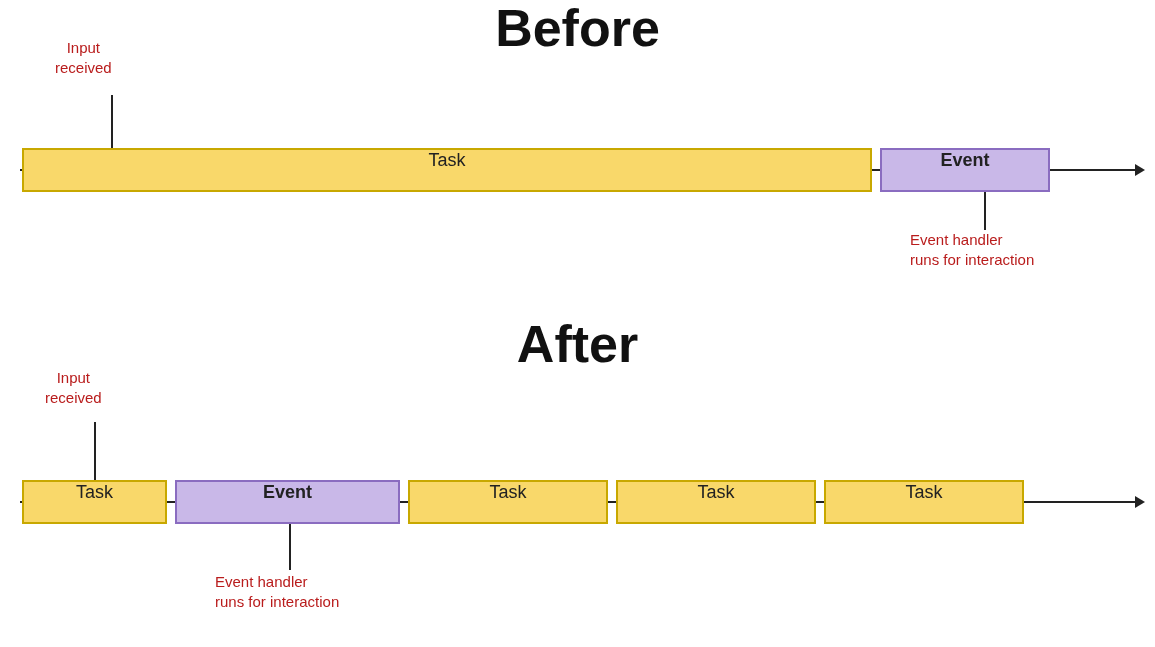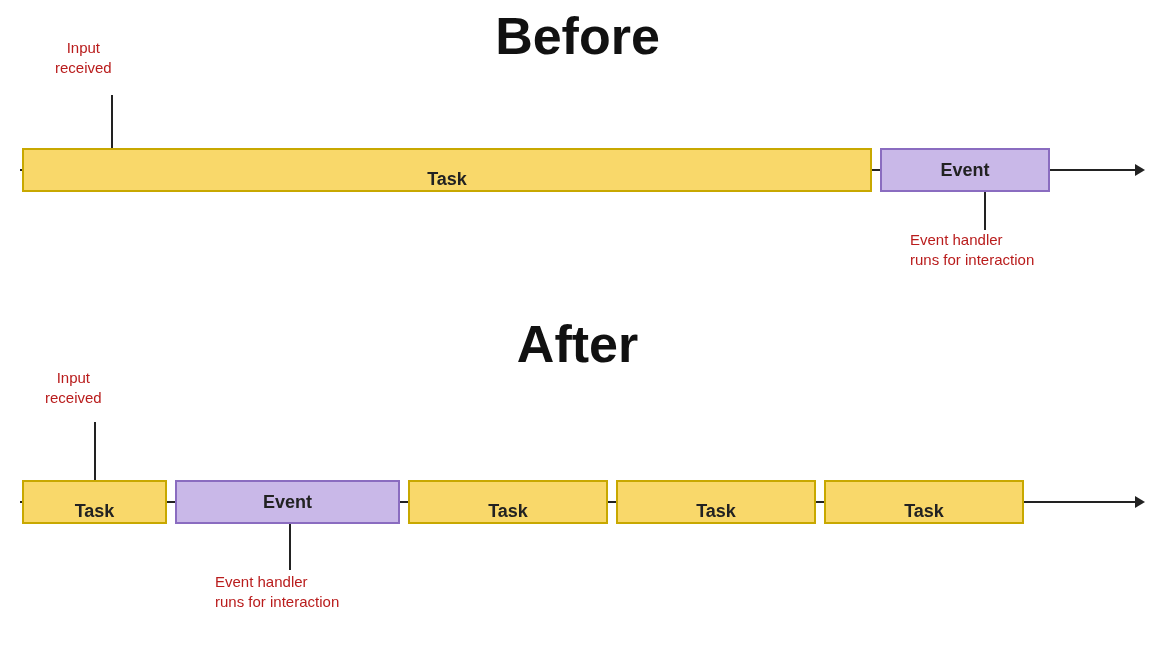--- a/index.html
+++ b/index.html
@@ -40,43 +40,43 @@
     .after-section {
       position: absolute;
       top: 310px;
       left: 0;
       width: 100%;
       height: 337px;
     }
 
     .section-header {
       text-align: center;
-      padding-top: 10px;
+      padding-top: 2px;
     }
 
     
     .task-box {
       background: #f9d86a;
       border: 2px solid #c8a800;
       display: flex;
-      align-items: flex-end;
+      align-items: flex-start;
       justify-content: center;
       font-size: 18px;
-      font-weight: 700;
+      font-weight: 400;
       color: #222;
       position: relative;
       z-index: 2;
     }
 
     
     .event-box {
       background: #c9b8e8;
       border: 2px solid #8a6cc0;
       display: flex;
-      align-items: center;
+      align-items: flex-start;
       justify-content: center;
       font-size: 18px;
       font-weight: 600;
       color: #222;
       position: relative;
       z-index: 2;
     }
 
     
     .annotation {

